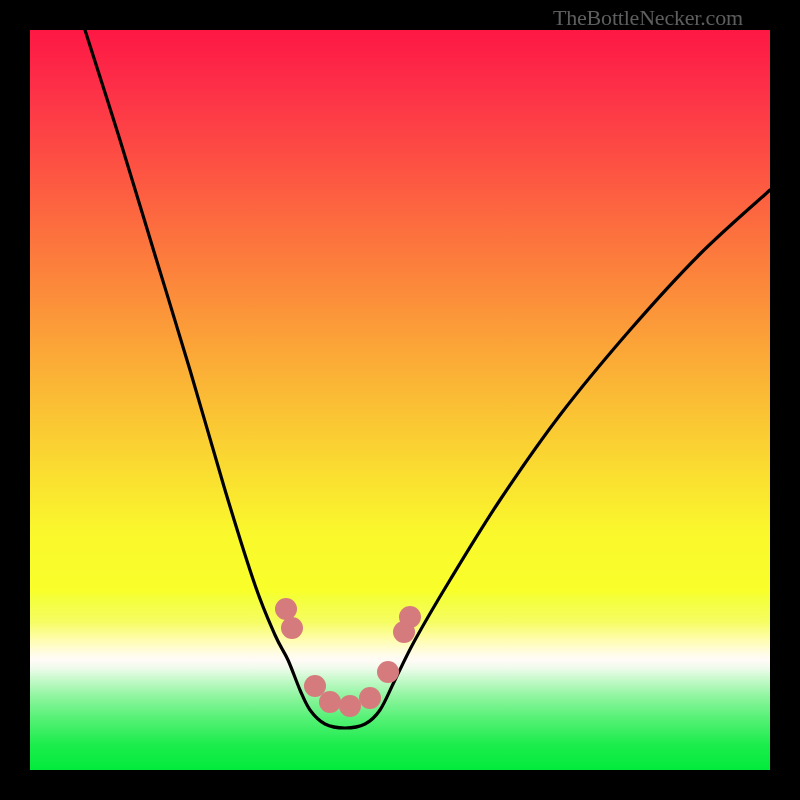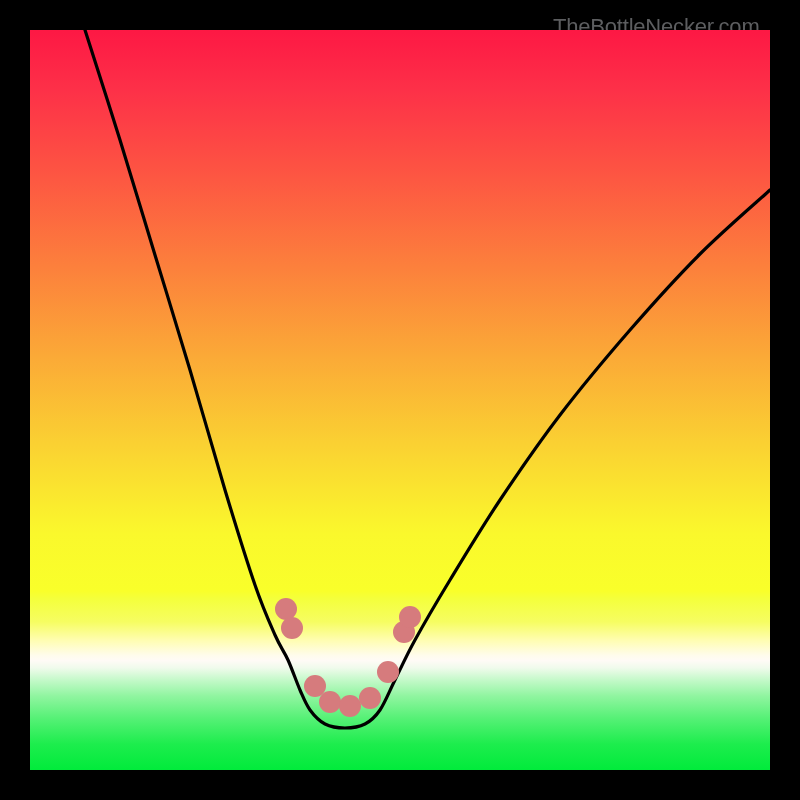--- a/index.html
+++ b/index.html
@@ -38,21 +38,21 @@
     position: absolute;
     left: 0;
     top: 0;
     width: 100%;
     height: 100%;
   }
 </style>
 </head>
 <body>
 
-<div class="watermark" style="left: 553px; top: 14px;">TheBottleNecker.com</div>
+<div class="watermark" style="left: 553px; top: 5px; font-family: Liberation Serif, serif;">TheBottleNecker.com</div>
 
 <div class="frame">
   <svg class="gradient" viewBox="0 0 740 740" preserveAspectRatio="none">
     <defs>
       <linearGradient id="bg-grad" x1="0" y1="0" x2="0" y2="1">
           <stop offset="0%" stop-color="#fd1844"></stop>
           <stop offset="8%" stop-color="#fd3048"></stop>
           <stop offset="20%" stop-color="#fd5742"></stop>
           <stop offset="32%" stop-color="#fc803c"></stop>
           <stop offset="44%" stop-color="#fba937"></stop>

